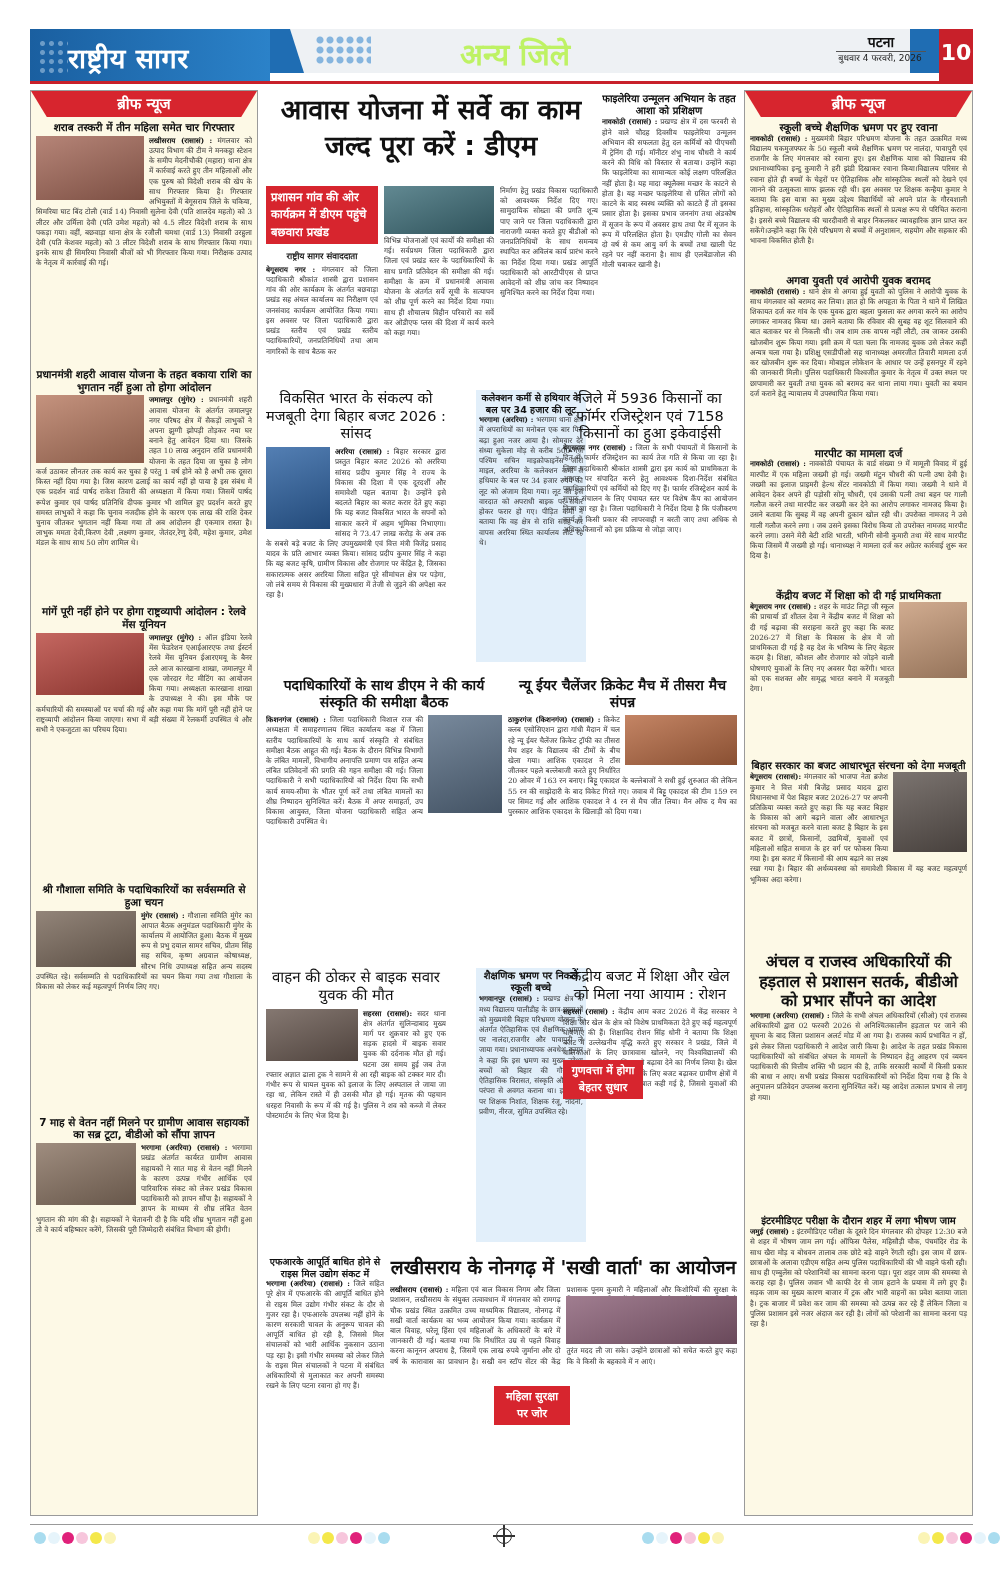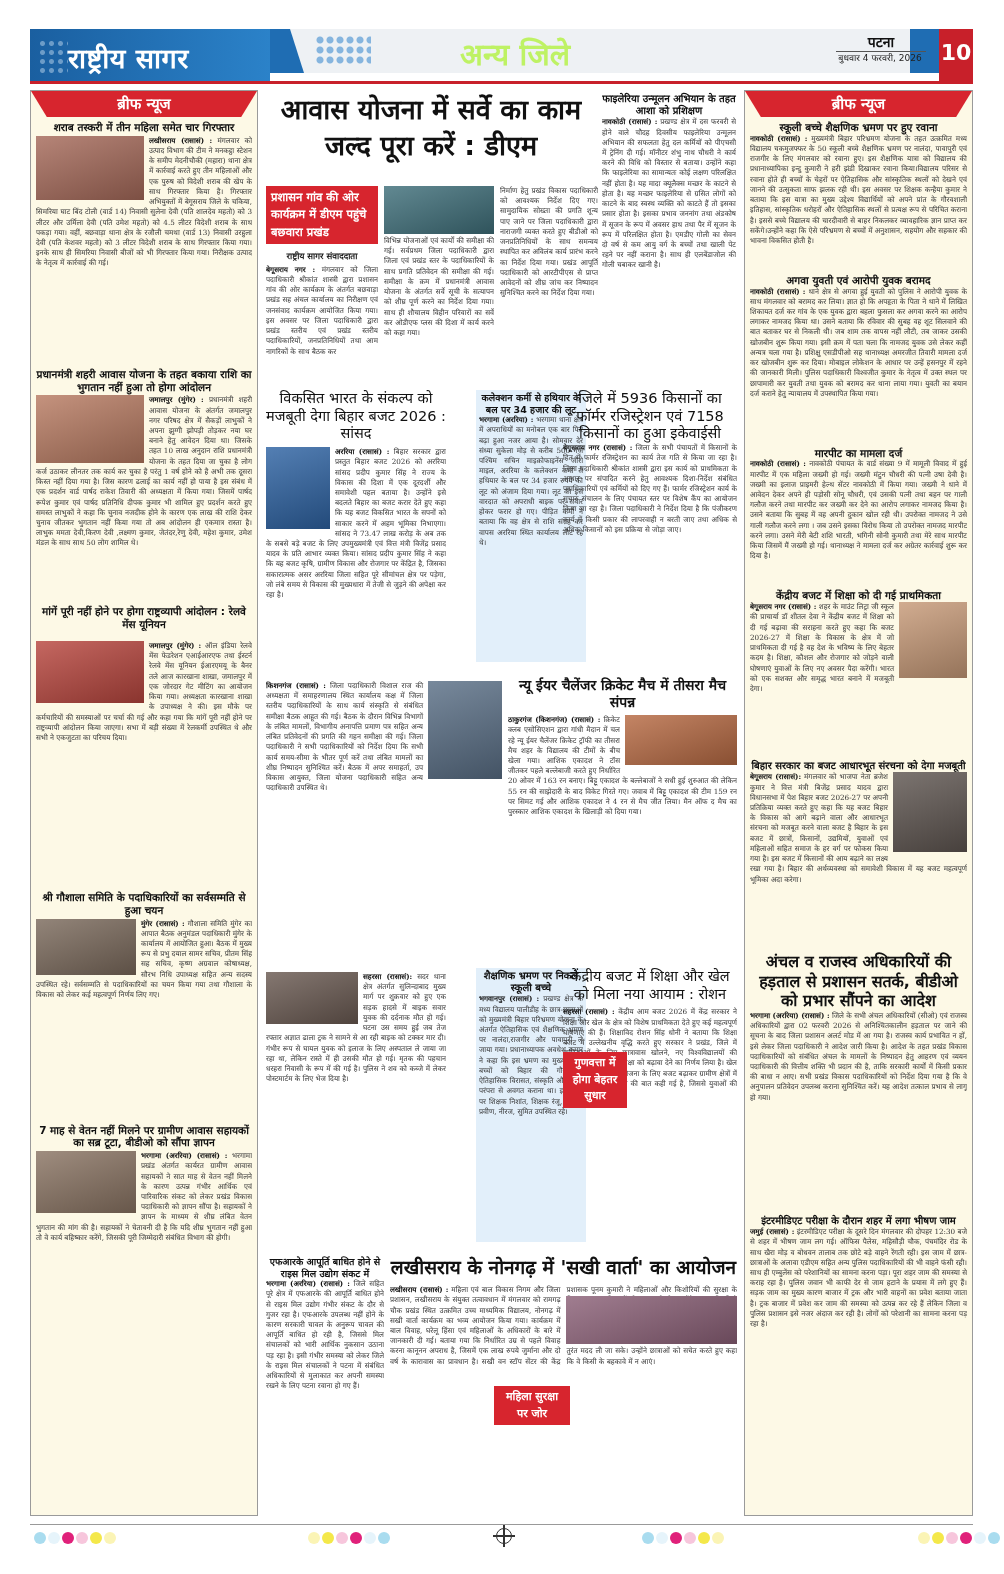--- a/index.html
+++ b/index.html
@@ -76,21 +76,21 @@
     <div class="hl" style="font-size:10.5px;">प्रधानमंत्री शहरी आवास योजना के तहत बकाया राशि का भुगतान नहीं हुआ तो होगा आंदोलन</div>
     <div class="body-t" style="height:210px; overflow:hidden; margin-top:2px;">
       <div class="photo float-l" style="width:108px; height:68px; background:#b87b62;"></div>
       <span class="dateline">जमालपुर (मुंगेर) :</span>
       <span>प्रधानमंत्री शहरी आवास योजना के अंतर्गत जमालपुर नगर परिषद क्षेत्र में सैकड़ों लाभुकों ने अपना झुग्गी झोपड़ी तोड़कर नया घर बनाने हेतु आवेदन दिया था। जिसके तहत 10 लाख अनुदान राशि प्रधानमंत्री योजना के तहत दिया जा चुका है लोग कर्ज उठाकर लीनतर तक कार्य कर चुका है परंतु 1 वर्ष होने को है अभी तक दूसरा किस्त नहीं दिया गया है। जिस कारण ढलाई का कार्य नहीं हो पाया है इस संबंध में एक प्रदर्शन वार्ड पार्षद राकेश तिवारी की अध्यक्षता में किया गया। जिसमें पार्षद रूपेश कुमार एवं पार्षद प्रतिनिधि दीपक कुमार भी शामिल हुए प्रदर्शन करते हुए समस्त लाभुकों ने कहा कि चुनाव नजदीक होने के कारण एक लाख की राशि देकर चुनाव जीतकर भुगतान नहीं किया गया तो अब आंदोलन ही एकमात्र रास्ता है। लाभुक ममता देवी,किरण देवी ,लक्ष्मण कुमार, जेतंदर,रेणु देवी, महेश कुमार, उमेश मंडल के साथ साथ 50 लोग शामिल थे।</span>
     </div>
   </div>
 
   <div>
     <div class="hl" style="font-size:10.5px;">मांगें पूरी नहीं होने पर होगा राष्ट्रव्यापी आंदोलन : रेलवे मेंस यूनियन</div>
-    <div class="body-t" style="height:250px; overflow:hidden; margin-top:10px;">
+    <div class="body-t" style="height:250px; overflow:hidden; margin-top:2px;">
       <div class="photo float-l" style="width:108px; height:62px; background:#b8463e;"></div>
       <span class="dateline">जमालपुर (मुंगेर) :</span>
       <span>ऑल इंडिया रेलवे मेंस फेडरेशन एआईआरएफ तथा ईस्टर्न रेलवे मेंस यूनियन ईआरएमयू के बैनर तले आज कारखाना शाखा, जमालपुर में एक जोरदार गेट मीटिंग का आयोजन किया गया। अध्यक्षता कारखाना शाखा के उपाध्यक्ष ने की। इस मौके पर कर्मचारियों की समस्याओं पर चर्चा की गई और कहा गया कि मांगें पूरी नहीं होने पर राष्ट्रव्यापी आंदोलन किया जाएगा। सभा में बड़ी संख्या में रेलकर्मी उपस्थित थे और सभी ने एकजुटता का परिचय दिया।</span>
     </div>
   </div>
 
   <div>
     <div class="hl" style="font-size:10.5px;">श्री गौशाला समिति के पदाधिकारियों का सर्वसम्मति से हुआ चयन</div>
     <div class="body-t" style="height:205px; overflow:hidden; margin-top:2px;">
       <div class="photo float-l" style="width:100px; height:56px; background:#7b6a5c;"></div>
@@ -157,56 +157,58 @@
 </div>
 <div class="col" style="left:563px; top:390px; width:174px;">
   <div class="hl" style="font-size:14.5px; font-weight:normal;">जिले में 5936 किसानों का फॉर्मर रजिस्ट्रेशन एवं 7158 किसानों का हुआ इकेवाईसी</div>
   <div class="body-t" style="height:222px; overflow:hidden; ">
     <span class="dateline">बेगूसराय नगर (रासासं) :</span>
     <span>जिला के सभी पंचायतों में किसानों के हित में फार्मर रजिस्ट्रेशन का कार्य तेज गति से किया जा रहा है। जिला पदाधिकारी श्रीकांत शास्त्री द्वारा इस कार्य को प्राथमिकता के आधार पर संपादित करने हेतु आवश्यक दिशा-निर्देश संबंधित पदाधिकारियों एवं कर्मियों को दिए गए हैं। फार्मर रजिस्ट्रेशन कार्य के सुचारु संचालन के लिए पंचायत स्तर पर विशेष कैंप का आयोजन किया जा रहा है। जिला पदाधिकारी ने निर्देश दिया है कि पंजीकरण कार्य में किसी प्रकार की लापरवाही न बरती जाए तथा अधिक से अधिक किसानों को इस प्रक्रिया से जोड़ा जाए।</span>
   </div>
 </div>
 
 <div class="col" style="left:266px; top:677px; width:236px;">
+  <div class="hl" style="font-size:14px;">पदाधिकारियों के साथ डीएम ने की कार्य संस्कृति की समीक्षा बैठक</div>
   <div class="body-t" style="height:228px; overflow:hidden; margin-top:4px;">
     <div class="photo float-r" style="width:74px; height:98px; background:#5a6f86; margin-left:5px;"></div>
     <span class="dateline">किशनगंज (रासासं) :</span>
     <span>जिला पदाधिकारी विशाल राज की अध्यक्षता में समाहरणालय स्थित कार्यालय कक्ष में जिला स्तरीय पदाधिकारियों के साथ कार्य संस्कृति से संबंधित समीक्षा बैठक आहूत की गई। बैठक के दौरान विभिन्न विभागों के लंबित मामलों, विभागीय अनापत्ति प्रमाण पत्र सहित अन्य लंबित प्रतिवेदनों की प्रगति की गहन समीक्षा की गई। जिला पदाधिकारी ने सभी पदाधिकारियों को निर्देश दिया कि सभी कार्य समय-सीमा के भीतर पूर्ण करें तथा लंबित मामलों का शीघ्र निष्पादन सुनिश्चित करें। बैठक में अपर समाहर्ता, उप विकास आयुक्त, जिला योजना पदाधिकारी सहित अन्य पदाधिकारी उपस्थित थे।</span>
   </div>
 </div>
 <div class="col" style="left:508px; top:677px; width:229px;">
   <div class="hl" style="font-size:14px;">न्यू ईयर चैलेंजर क्रिकेट मैच में तीसरा मैच संपन्न</div>
   <div class="body-t" style="height:210px; overflow:hidden; margin-top:4px;">
     <div class="photo float-r" style="width:112px; height:50px; background:#b76a43;"></div>
     <span class="dateline">ठाकुरगंज (किशनगंज) (रासासं) :</span>
     <span>क्रिकेट क्लब एसोसिएशन द्वारा गांधी मैदान में चल रहे न्यू ईयर चैलेंजर क्रिकेट ट्रॉफी का तीसरा मैच शहर के विद्यालय की टीमों के बीच खेला गया। आशिक एकादश ने टॉस जीतकर पहले बल्लेबाजी करते हुए निर्धारित 20 ओवर में 163 रन बनाए। बिट्टू एकादश के बल्लेबाजों ने सधी हुई शुरुआत की लेकिन 55 रन की साझेदारी के बाद विकेट गिरते गए। जवाब में बिट्टू एकादश की टीम 159 रन पर सिमट गई और आशिक एकादश ने 4 रन से मैच जीत लिया। मैन ऑफ द मैच का पुरस्कार आशिक एकादश के खिलाड़ी को दिया गया।</span>
   </div>
 </div>
 
 <div class="col" style="left:266px; top:968px; width:180px;">
+  <div class="hl" style="font-size:15px; font-weight:normal;">वाहन की ठोकर से बाइक सवार युवक की मौत</div>
   <div class="body-t" style="height:202px; overflow:hidden; margin-top:4px;">
     <div class="photo float-l" style="width:92px; height:52px; background:#6a5a52;"></div>
     <span class="dateline">सहरसा (रासासं):</span>
     <span>सदर थाना क्षेत्र अंतर्गत सुलिन्दाबाद मुख्य मार्ग पर शुक्रवार को हुए एक सड़क हादसे में बाइक सवार युवक की दर्दनाक मौत हो गई। घटना उस समय हुई जब तेज रफ्तार अज्ञात ढाला ट्रक ने सामने से आ रही बाइक को टक्कर मार दी। गंभीर रूप से घायल युवक को इलाज के लिए अस्पताल ले जाया जा रहा था, लेकिन रास्ते में ही उसकी मौत हो गई। मृतक की पहचान धरहरा निवासी के रूप में की गई है। पुलिस ने शव को कब्जे में लेकर पोस्टमार्टम के लिए भेज दिया है।</span>
   </div>
 </div>
 <div class="col blue-box" style="left:448px; top:968px; width:110px; height:274px; padding:2px 3px;">
   <div class="hl" style="font-size:10px;">शैक्षणिक भ्रमण पर निकले स्कूली बच्चे</div>
   <div class="body-t" style="height:232px; overflow:hidden;">
     <span class="dateline">भगवानपुर (रासासं) :</span>
     <span>प्रखण्ड क्षेत्र के मध्य विद्यालय पालीडीह के छात्र-छात्राओं को मुख्यमंत्री बिहार परिभ्रमण योजना के अंतर्गत ऐतिहासिक एवं शैक्षणिक भ्रमण पर नालंदा,राजगीर और पावापुरी ले जाया गया। प्रधानाध्यापक अवधेश कुमार ने कहा कि इस भ्रमण का मुख्य उद्देश्य बच्चों को बिहार की गौरवशाली ऐतिहासिक विरासत, संस्कृति और शिक्षा परंपरा से अवगत कराना था। इस मौके पर शिक्षक निशांत, शिक्षक रंजू, नंदिनी, प्रवीण, नीरज, सुमित उपस्थित रहे।</span>
   </div>
 </div>
 <div class="col" style="left:563px; top:968px; width:174px;">
   <div class="hl" style="font-size:14.5px; font-weight:normal;">केंद्रीय बजट में शिक्षा और खेल को मिला नया आयाम : रोशन</div>
   <div class="body-t" style="height:220px; overflow:hidden; margin-top:4px;">
     <span class="dateline">सहरसा (रासासं) :</span>
     <span>केंद्रीय आम बजट 2026 में केंद्र सरकार ने शिक्षा और खेल के क्षेत्र को विशेष प्राथमिकता देते हुए कई महत्वपूर्ण घोषणाएं की हैं। शिक्षाविद रोशन सिंह धोनी ने बताया कि शिक्षा बजट में उल्लेखनीय वृद्धि करते हुए सरकार ने प्रखंड, जिले में बालिकाओं के लिए छात्रावास खोलने, नए विश्वविद्यालयों की स्थापना तथा डिजिटल शिक्षा को बढ़ावा देने का निर्णय लिया है। खेल के क्षेत्र में खेलो इंडिया योजना के लिए बजट बढ़ाकर ग्रामीण क्षेत्रों में खेल सुविधाओं के सृजन की बात कही गई है, जिससे युवाओं की प्रतिभा निखरेगी।</span>
   </div>
-  <div class="red-kicker" style="position:absolute; left:0; top:84px; width:64px; font-size:11px; text-align:center;">गुणवत्ता में होगा बेहतर सुधार</div>
+  <div class="red-kicker" style="position:absolute; left:0; top:92px; width:80px; font-size:11px; text-align:center;">गुणवत्ता में होगा बेहतर सुधार</div>
 </div>
 
 <div class="col" style="left:266px; top:1256px; width:118px;">
   <div class="hl" style="font-size:9.5px;">एफआरके आपूर्ति बाधित होने से राइस मिल उद्योग संकट में</div>
   <div class="body-t" style="height:222px; overflow:hidden;">
     <span class="dateline">भरगामा (अररिया) (रासासं) :</span>
     <span>जिले सहित पूरे क्षेत्र में एफआरके की आपूर्ति बाधित होने से राइस मिल उद्योग गंभीर संकट के दौर से गुजर रहा है। एफआरके उपलब्ध नहीं होने के कारण सरकारी चावल के अनुरूप चावल की आपूर्ति बाधित हो रही है, जिससे मिल संचालकों को भारी आर्थिक नुकसान उठाना पड़ रहा है। इसी गंभीर समस्या को लेकर जिले के राइस मिल संचालकों ने पटना में संबंधित अधिकारियों से मुलाकात कर अपनी समस्या रखने के लिए पटना रवाना हो गए हैं।</span>
   </div>
 </div>
 <div class="col" style="left:390px; top:1256px; width:347px;">

